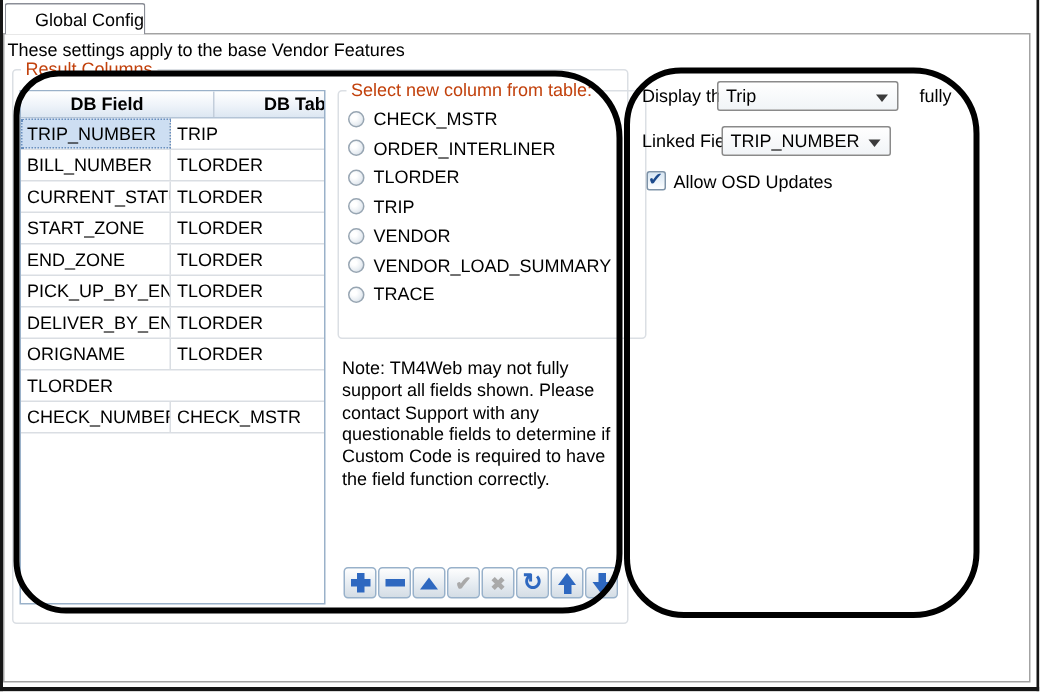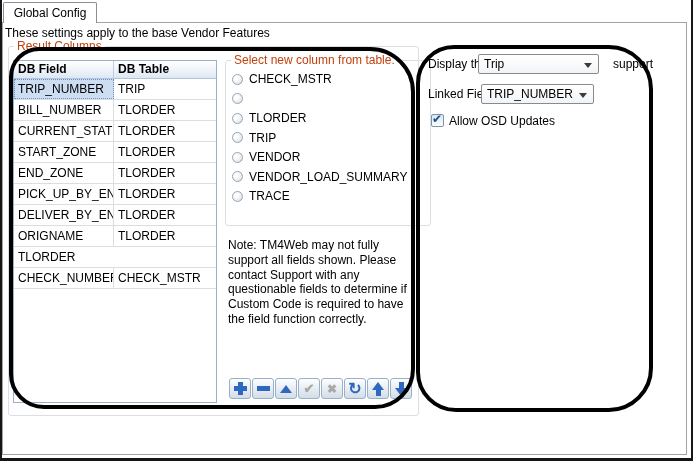--- a/index.html
+++ b/index.html
@@ -10,33 +10,33 @@
   }
   .win-edge{position:absolute;background:#161616;z-index:45;}
   .edge-left{left:0;top:0;width:2px;height:100%;}
   .edge-right{right:0;top:0;width:2px;height:100%;}
   .edge-bottom{left:0;bottom:0;width:100%;height:3px;}
 
   .pane{position:absolute;left:2px;top:22px;width:685px;height:433px;border:1px solid #a3a3a3;box-sizing:border-box;background:#fff;}
 
   .tab{position:absolute;left:3px;top:2px;width:94px;height:21px;background:#fff;
     border:1px solid #8b8e97;border-bottom:none;border-radius:2px 2px 0 0;
-    text-align:center;line-height:20px;z-index:3;box-sizing:border-box;}
+    text-align:right;line-height:20px;z-index:3;box-sizing:border-box;}
 
   .subtitle{position:absolute;left:5px;top:26px;z-index:2;}
 
   .groupbox{position:absolute;border:1px solid #dbdfe4;border-radius:3px;box-sizing:border-box;background:transparent;}
   .gb-result{left:8px;top:46px;width:411px;height:370px;}
   .gb-radio{left:225px;top:60px;width:206px;height:166px;}
   .gb-label{position:absolute;top:-8px;left:5px;background:#fff;padding:0 3px;color:#c2410c;white-space:nowrap;}
 
   
   .table{position:absolute;left:13px;top:60px;width:204px;height:343px;border:1px solid #9ab1c9;background:#fff;box-sizing:border-box;z-index:2;}
   .thead{display:flex;height:18px;background:linear-gradient(#ffffff,#eef3f9 55%,#dde7f2);border-bottom:1px solid #b4c4d6;box-sizing:border-box;font-weight:bold;}
-  .th{box-sizing:border-box;padding:1px 0 0 4px;overflow:hidden;white-space:nowrap;}
+  .th{box-sizing:border-box;padding:1px 0 0 4px;overflow:hidden;white-space:nowrap;margin-left:29px;}
   .th1{width:100px;border-right:1px solid #c3cedb;}
   .th2{flex:1;}
   .trow{display:flex;height:21px;border-bottom:1px solid #dadee3;box-sizing:border-box;}
   .cell{box-sizing:border-box;padding:3px 0 0 4px;overflow:hidden;white-space:nowrap;}
   .c1{width:100px;border-right:1px solid #dadee3;}
   .c2{flex:1;}
   .trow.selected .c1{background:#cddef2;outline:1px dotted #6a8fbe;outline-offset:-1px;}
 
   
   .radio-list{position:absolute;left:232px;top:73px;display:flex;flex-direction:column;gap:7.5px;z-index:2;}
@@ -153,20 +153,21 @@
   <div class="groupbox gb-radio">
     <span class="gb-label">Select new column from table:</span>
   </div>
   <div class="radio-list">
     <div class="radio-item">
       <span class="radio-circle"></span>
       <span class="radio-label">CHECK_MSTR</span>
     </div>
     <div class="radio-item">
       <span class="radio-circle"></span>
+      <span class="radio-label">ORDER_INTERLINER</span>
     </div>
     <div class="radio-item">
       <span class="radio-circle"></span>
       <span class="radio-label">TLORDER</span>
     </div>
     <div class="radio-item">
       <span class="radio-circle"></span>
       <span class="radio-label">TRIP</span>
     </div>
     <div class="radio-item">
@@ -209,21 +210,21 @@
       </button>
     <button class="tbtn">
         <span class="ic-arrow down"></span>
       </button>
   </div>
 
   <div class="lbl lbl-display">Display the</div>
   <div class="combo combo-display">
     <span>Trip</span>
   </div>
-  <div class="lbl lbl-status">support</div>
+  <div class="lbl lbl-status">fully</div>
 
   <div class="lbl lbl-linked">Linked Field</div>
   <div class="combo combo-linked">
     <span>TRIP_NUMBER</span>
   </div>
 
   <div class="checkbox checked"></div>
   <div class="lbl lbl-osd">Allow OSD Updates</div>
 
   <div class="annotation ann-left"></div>

